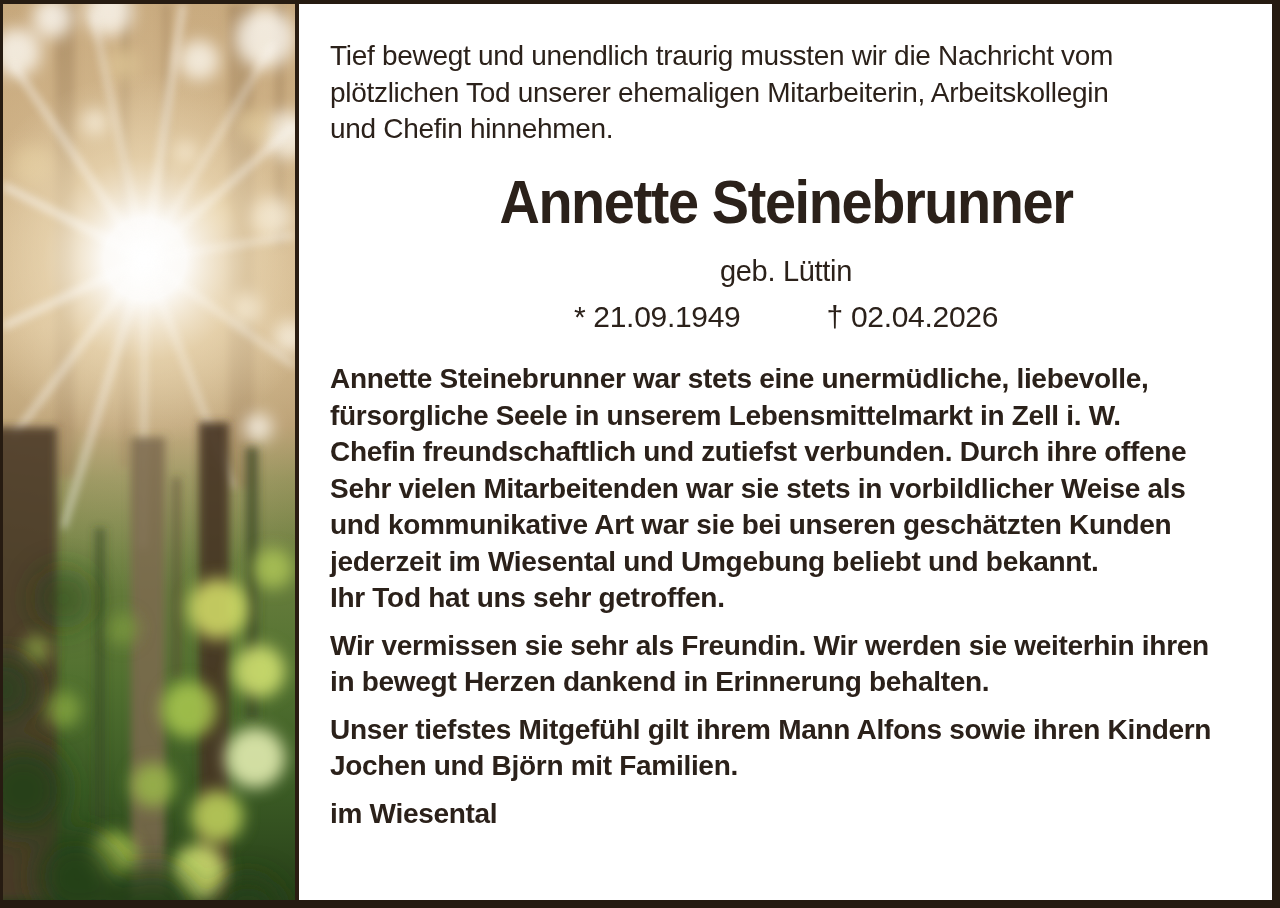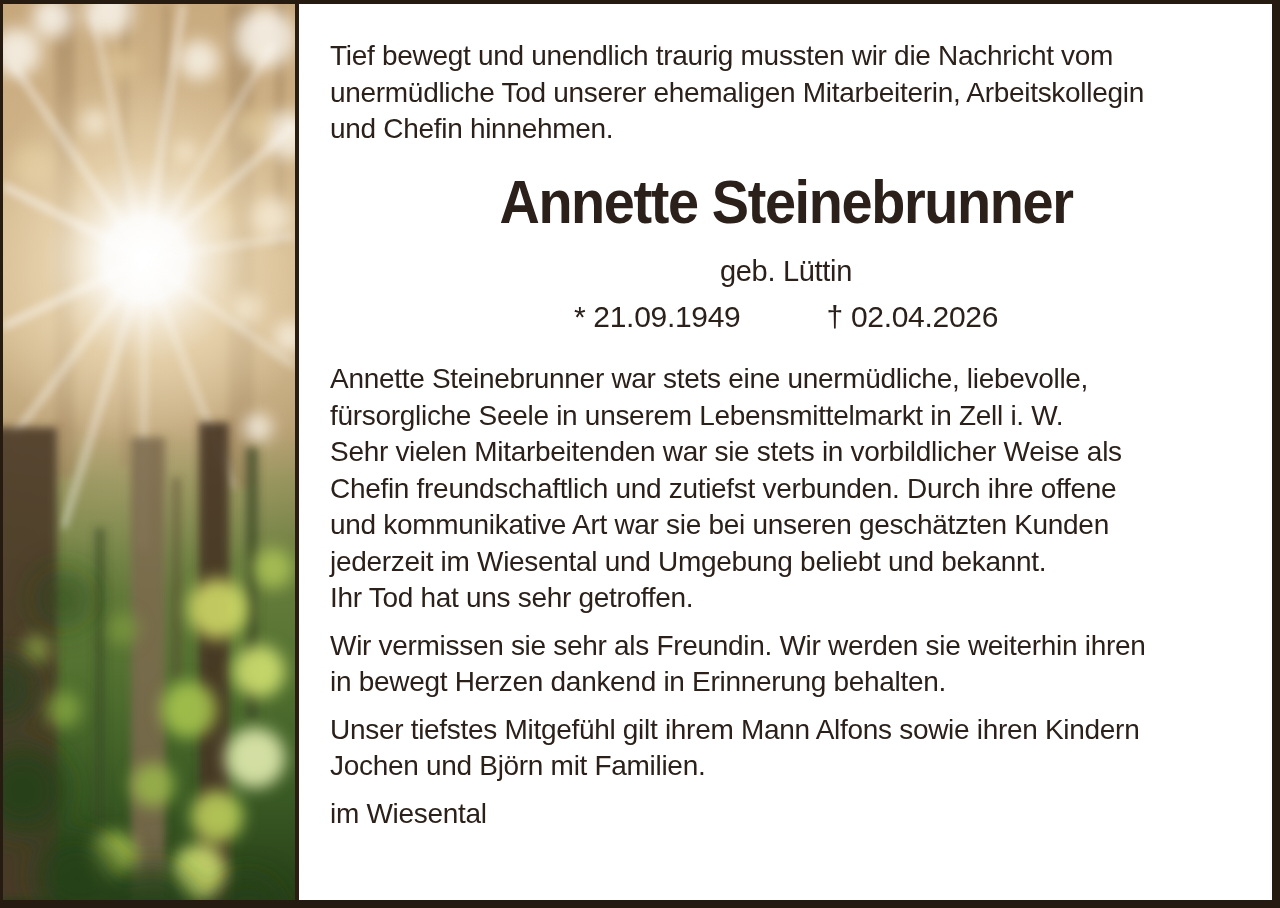--- a/index.html
+++ b/index.html
@@ -59,21 +59,21 @@
     line-height: 34px;
   }
   .dates {
     margin-top: 11px;
     display: flex;
     justify-content: center;
     gap: 86px;
     font-size: 30px;
     line-height: 36px;
   }
-  .para { margin-top: 11px; }
+  .para { margin-top: 11px; font-weight: bold; }
   .para.first { margin-top: 26px; }
 </style>
 </head>
 <body>
 
 <div class="frame">
   <div class="inner">
 
     <div class="photo">
       <svg viewBox="0 0 292 889" preserveAspectRatio="none">
@@ -191,37 +191,37 @@
           <circle cx="245" cy="900" r="34" opacity="0.85"></circle>
           <circle cx="60" cy="590" r="30" opacity="0.5"></circle>
           <circle cx="0" cy="680" r="34" opacity="0.7"></circle>
         </g>
       </svg>
     </div>
 
     <div class="content">
       <div class="intro">
         <div class="line">Tief bewegt und unendlich traurig mussten wir die Nachricht vom</div>
-        <div class="line">unermüdliche Tod unserer ehemaligen Mitarbeiterin, Arbeitskollegin</div>
+        <div class="line">plötzlichen Tod unserer ehemaligen Mitarbeiterin, Arbeitskollegin</div>
         <div class="line">und Chefin hinnehmen.</div>
       </div>
 
       <h1 class="name">Annette Steinebrunner</h1>
       <div class="maiden">geb. Lüttin</div>
 
       <div class="dates">
         <span>* 21.09.1949</span>
         <span>† 02.04.2026</span>
       </div>
 
       <div class="para first">
         <div class="line">Annette Steinebrunner war stets eine unermüdliche, liebevolle,</div>
         <div class="line">fürsorgliche Seele in unserem Lebensmittelmarkt in Zell i. W.</div>
+        <div class="line">Chefin freundschaftlich und zutiefst verbunden. Durch ihre offene</div>
         <div class="line">Sehr vielen Mitarbeitenden war sie stets in vorbildlicher Weise als</div>
-        <div class="line">Chefin freundschaftlich und zutiefst verbunden. Durch ihre offene</div>
         <div class="line">und kommunikative Art war sie bei unseren geschätzten Kunden</div>
         <div class="line">jederzeit im Wiesental und Umgebung beliebt und bekannt.</div>
         <div class="line">Ihr Tod hat uns sehr getroffen.</div>
       </div>
 
       <div class="para">
         <div class="line">Wir vermissen sie sehr als Freundin. Wir werden sie weiterhin ihren</div>
         <div class="line">in bewegt Herzen dankend in Erinnerung behalten.</div>
       </div>
 

